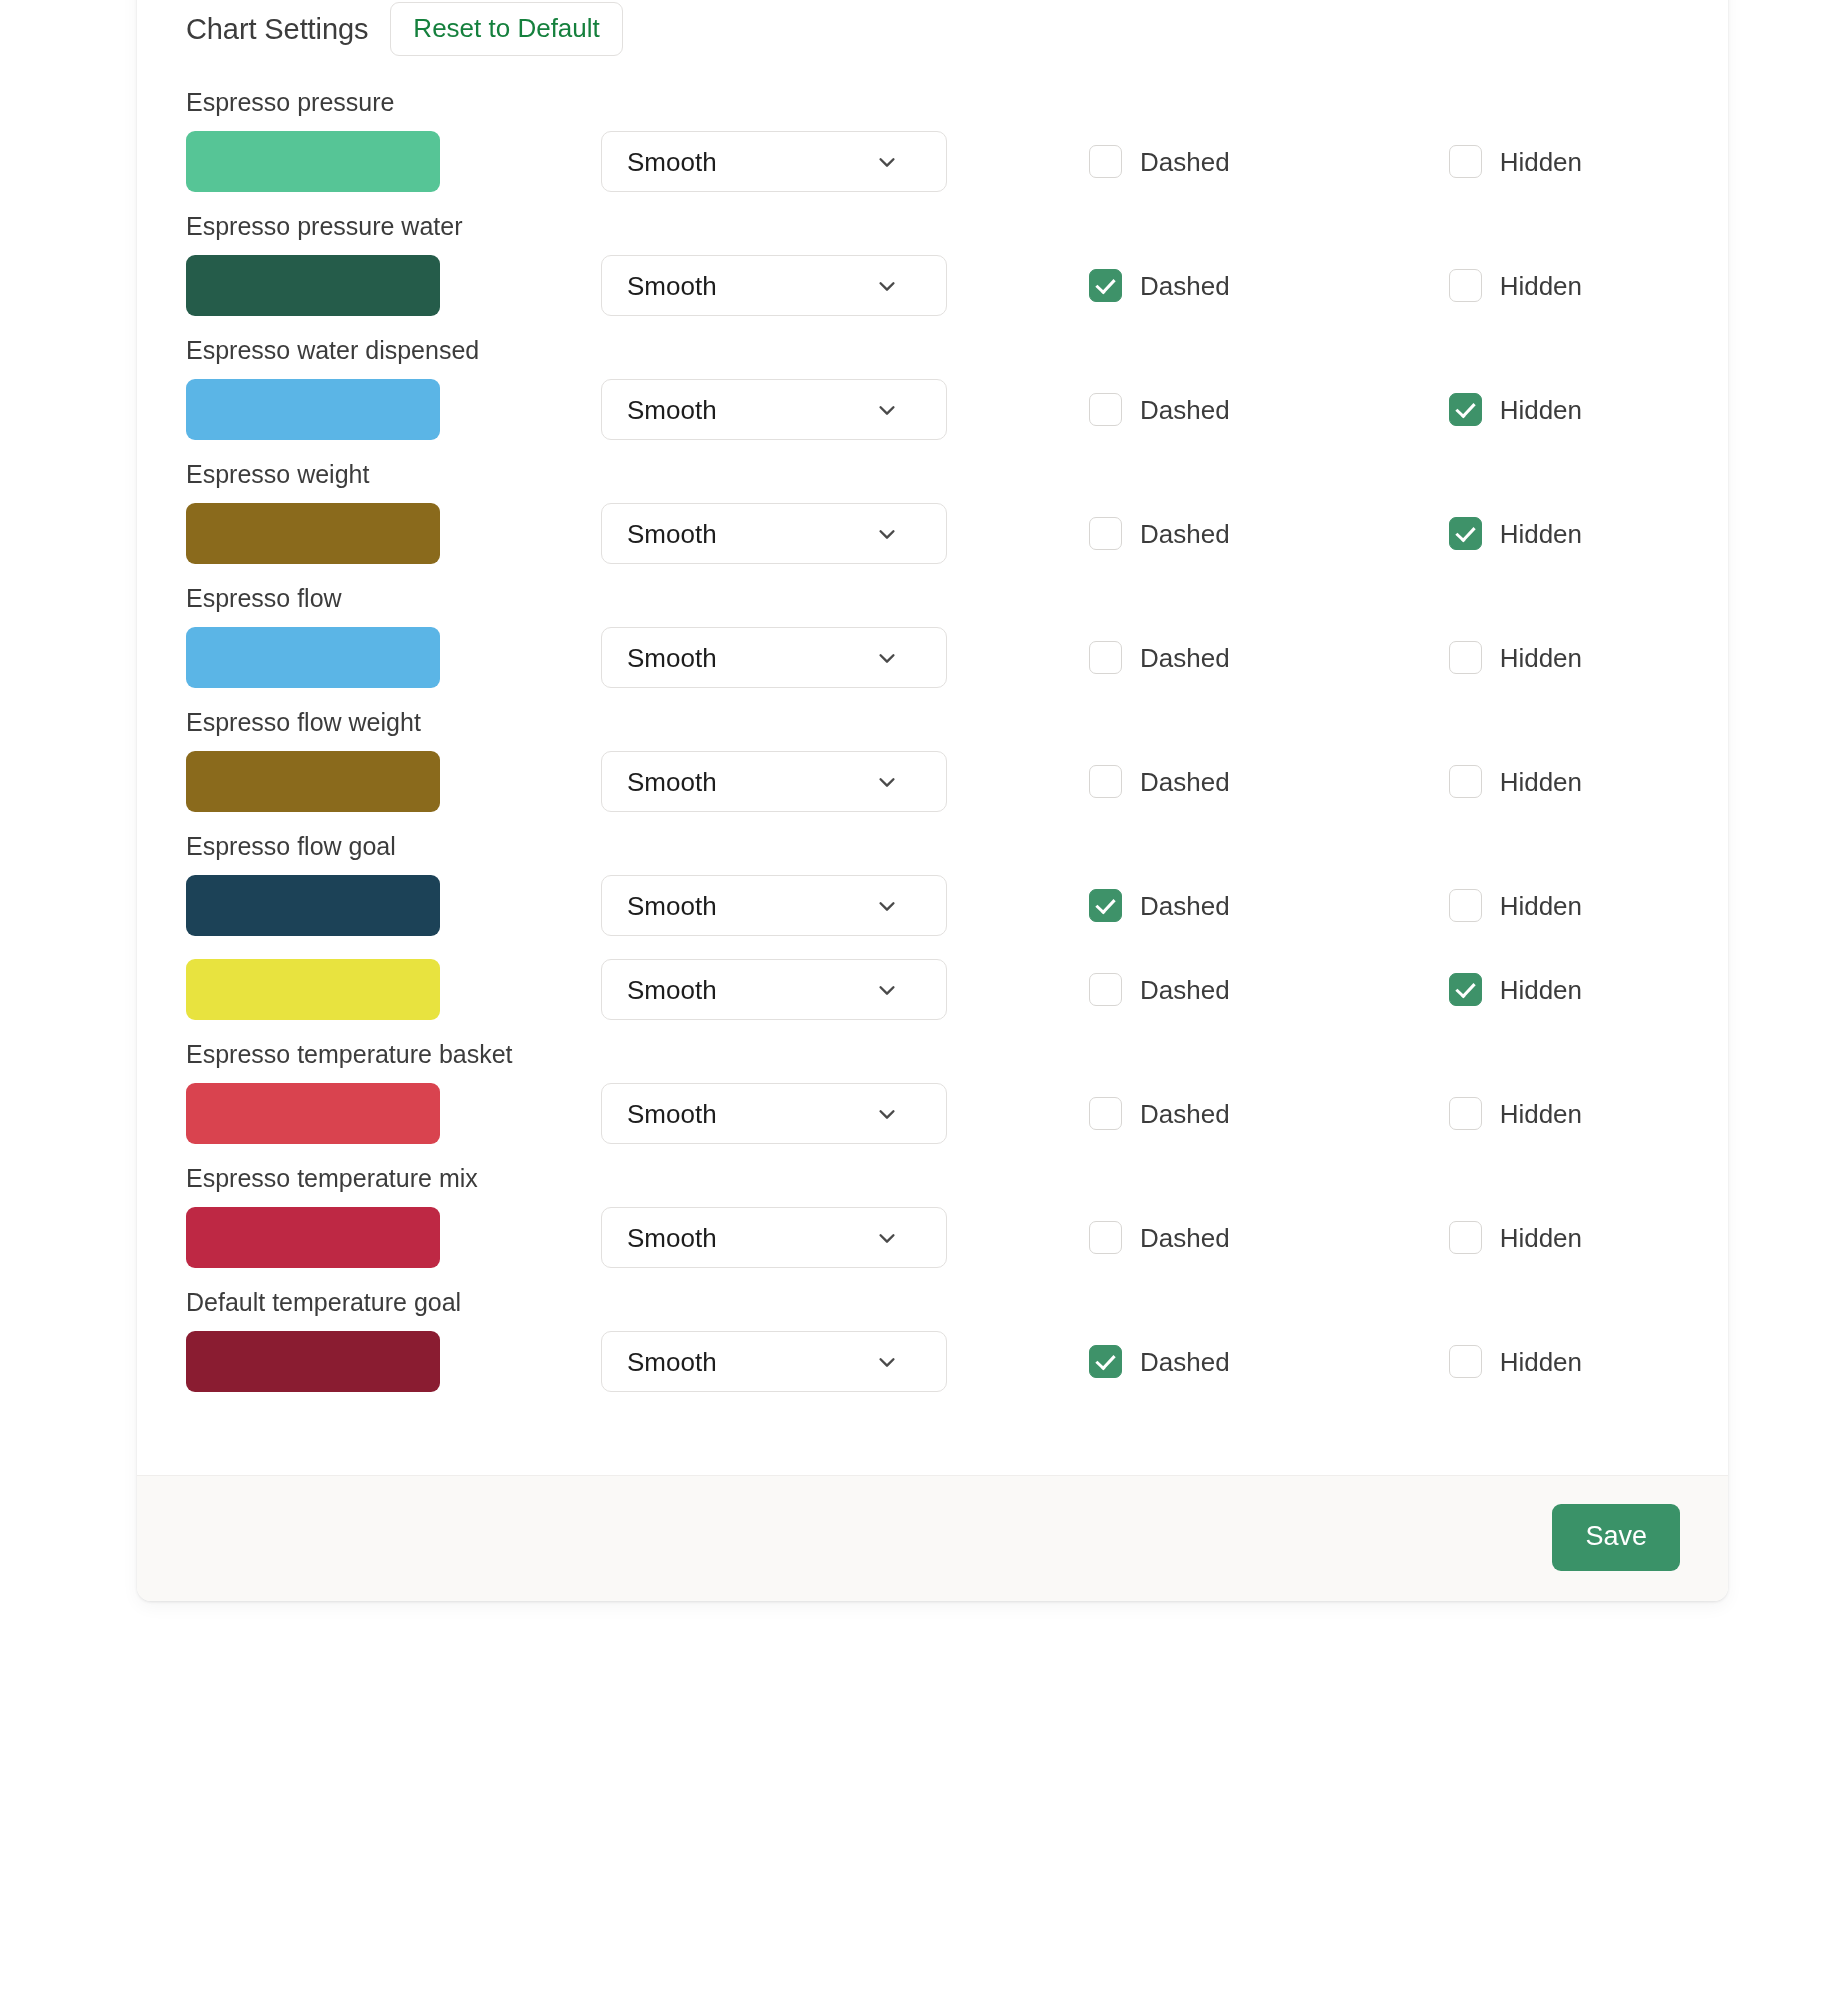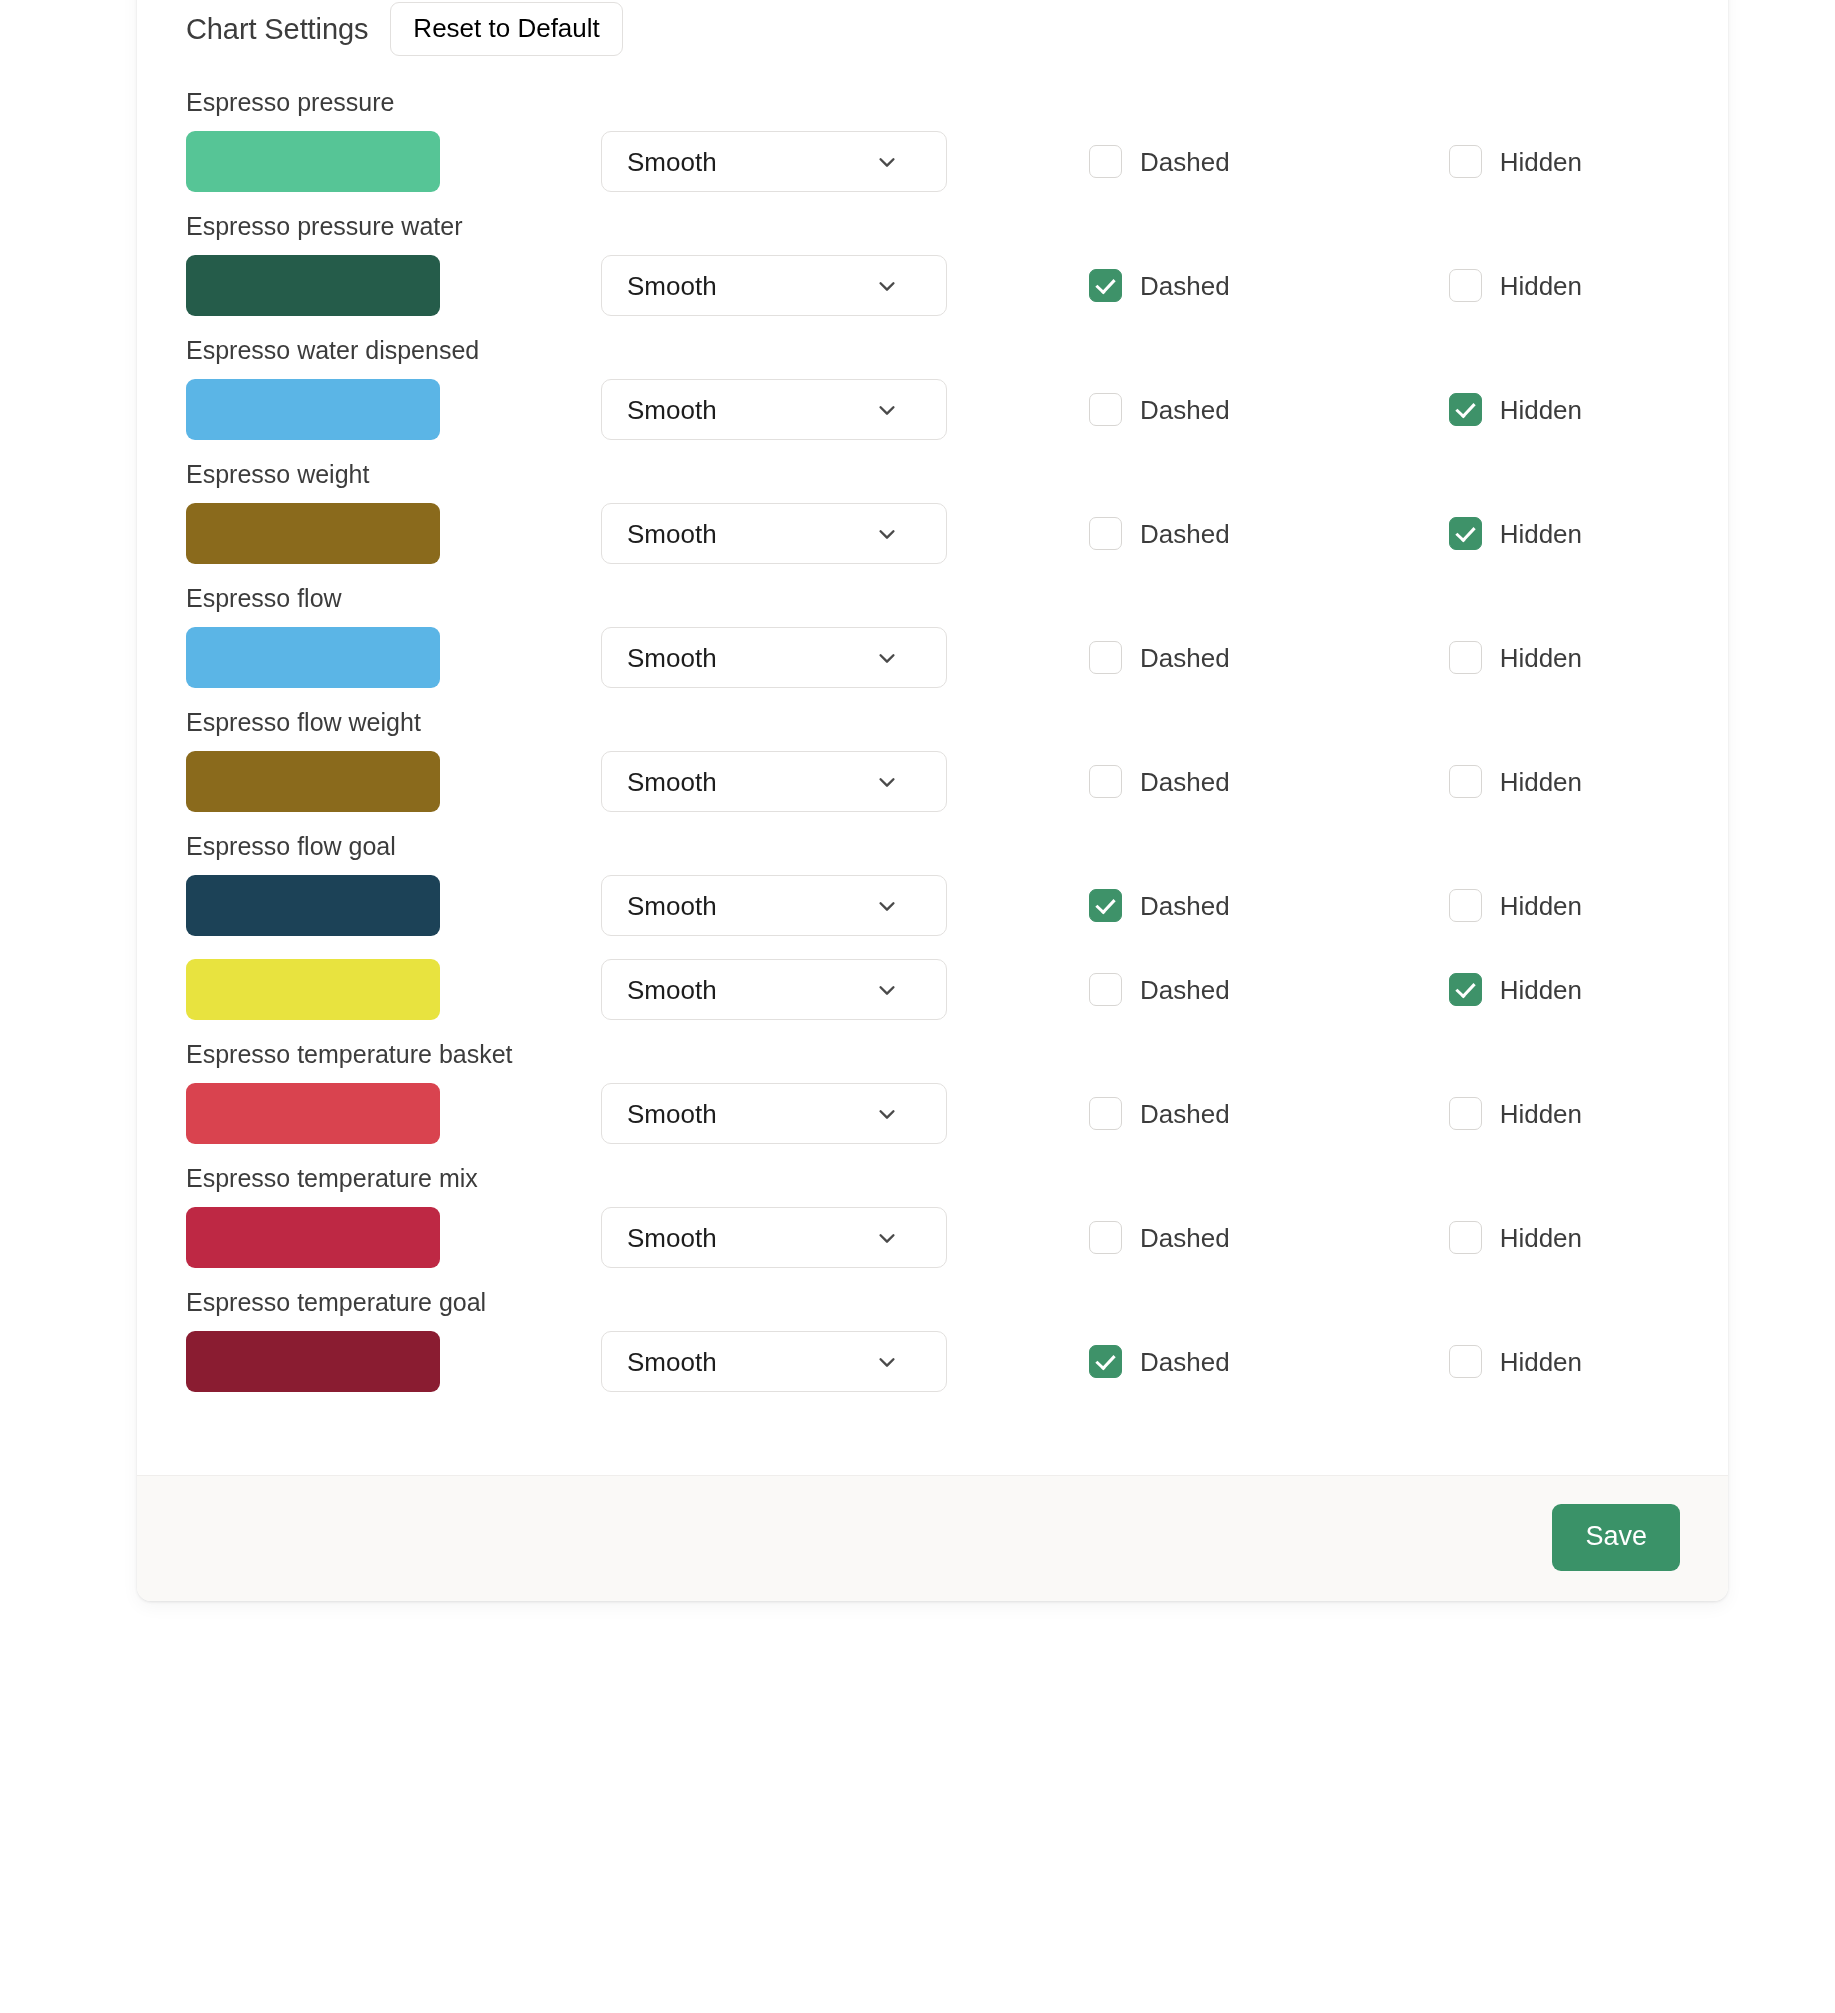--- a/index.html
+++ b/index.html
@@ -50,21 +50,21 @@
   }
   .panel-title {
     font-size: 29px;
     color: #3c3c3c;
     letter-spacing: -0.1px;
     white-space: nowrap;
   }
   .reset-btn {
     font-family: "Liberation Sans", sans-serif;
     font-size: 26px;
-    color: #000000;
+    color: #15803d;
     background: #ffffff;
     border: 1.5px solid #e2e0de;
     border-radius: 9px;
     padding: 12px 22px 14px 22px;
     line-height: 1;
     cursor: pointer;
     white-space: nowrap;
   }
 
   
@@ -446,21 +446,21 @@
                 <span class="checkbox"></span>
                 <span class="check-label">Dashed</span>
               </div>
               <div class="check-group check-hidden">
                 <span class="checkbox"></span>
                 <span class="check-label">Hidden</span>
               </div>
             </div>
           </div>
           <div class="setting-row">
-            <div class="row-label">Espresso temperature goal</div>
+            <div class="row-label">Default temperature goal</div>
             <div class="row-controls">
               <div class="color-swatch" style="background: rgb(138, 28, 49);"></div>
               <div class="select-wrap">
                 <div class="select-box">
                   <span class="select-value">Smooth</span>
                 </div>
                 <span class="chevron">
                   <svg viewBox="0 0 24 24" width="22" height="22" fill="none" stroke="#4a4a4a" stroke-width="2.6" stroke-linecap="round" stroke-linejoin="round">
                     <polyline points="5,9 12,16 19,9"></polyline>
                   </svg>

